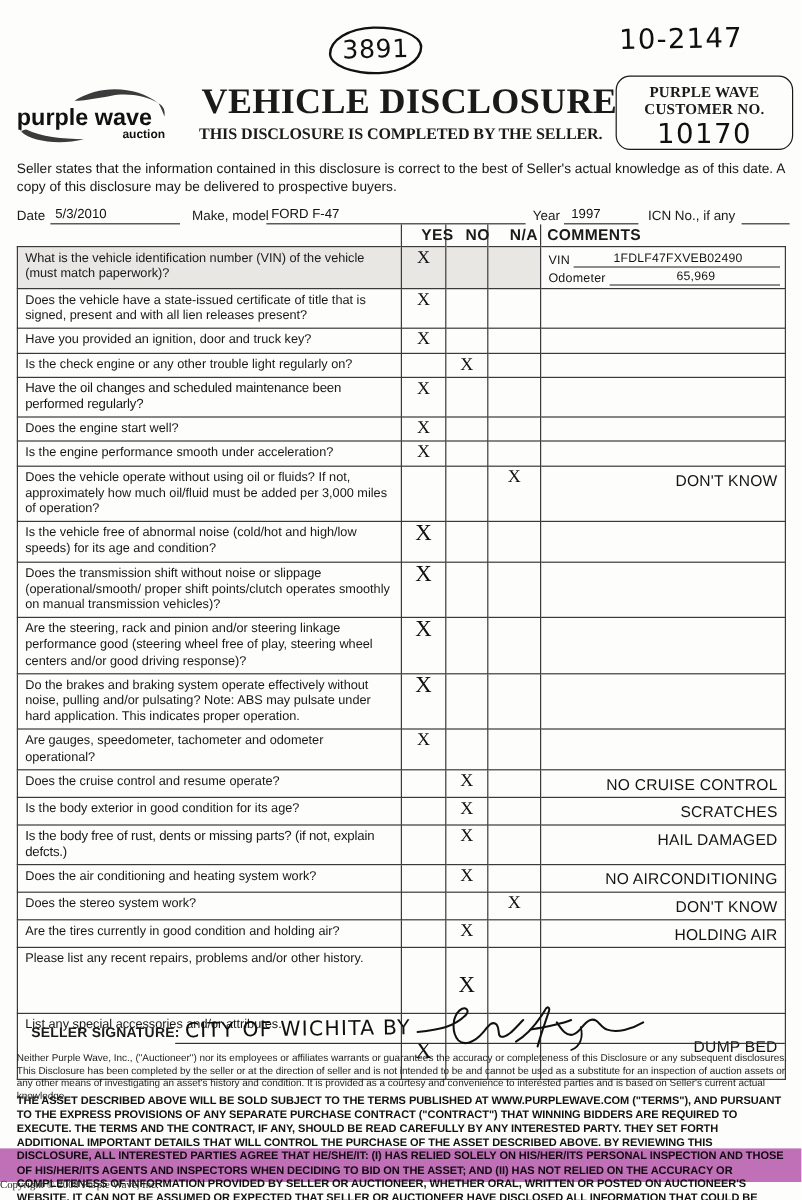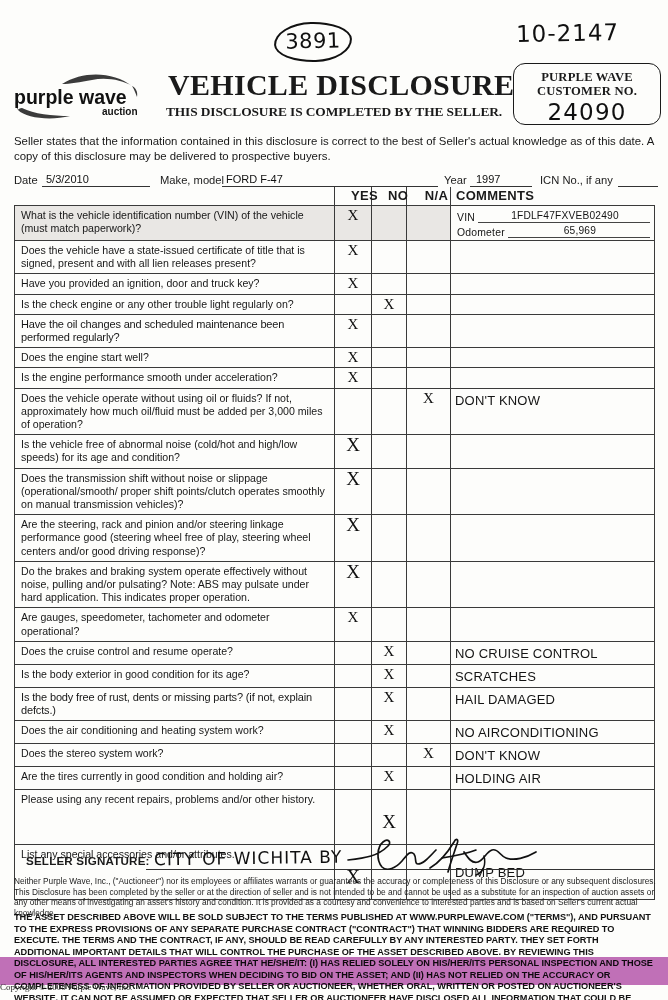--- a/index.html
+++ b/index.html
@@ -184,21 +184,21 @@
   td.mark .x {
     font-family: "Liberation Serif", serif;
     font-size: 15px;
     color: #111;
     line-height: 1;
     display: inline-block;
   }
   td.mark .x.big { font-size: 19px; }
   td.cmt {
     font-size: 13px;
-    text-align: left;
+    text-align: right;
     padding: 4px 6px 3px 4px;
     color: #141414;
     letter-spacing: 0.2px;
   }
   td.cmt.vin {
     text-align: center;
     padding: 2px 4px 2px 6px;
     font-size: 10.4px;
   }
   .vinrow { display: flex; align-items: flex-end; margin-top: 2px; }
@@ -304,21 +304,21 @@
       <text x="92" y="49" font-family="Liberation Sans, sans-serif" font-size="10" font-weight="700" fill="#111">auction</text>
     </svg>
   </div>
 
   <div class="title">VEHICLE DISCLOSURE</div>
   <div class="subtitle">THIS DISCLOSURE IS COMPLETED BY THE SELLER.</div>
 
   <div class="cust-box">
     <div class="l1">PURPLE WAVE</div>
     <div class="l2">CUSTOMER NO.</div>
-    <div class="num hand">24090</div>
+    <div class="num hand">10170</div>
   </div>
 
   <div class="intro">Seller states that the information contained in this disclosure is correct to the best of Seller's actual knowledge as of this date. A copy of this disclosure may be delivered to prospective buyers.</div>
 
   <div class="dateline">
     <span class="lbl" style="left:0;">Date</span>
     <span class="fld" style="left:28px; width:108px;"></span>
     <span class="val" style="left:32px;">5/3/2010</span>
 
     <span class="lbl" style="left:146px;">Make, model</span>
@@ -488,21 +488,21 @@
           <td class="cmt">DON'T KNOW</td>
         </tr>
         <tr>
           <td class="q">Are the tires currently in good condition and holding air?</td>
           <td class="mark"></td>
           <td class="mark"><span class="x">X</span></td>
           <td class="mark"></td>
           <td class="cmt">HOLDING AIR</td>
         </tr>
         <tr>
-          <td class="q" style="height: 48px;">Please using any recent repairs, problems and/or other history.</td>
+          <td class="q" style="height: 48px;">Please list any recent repairs, problems and/or other history.</td>
           <td class="mark"></td>
           <td class="mark"><span class="x big" style="margin-top: 22px;">X</span></td>
           <td class="mark"></td>
           <td class="cmt" style="padding-top: 20px;"></td>
         </tr>
         <tr>
           <td class="q" style="height: 48px;">List any special accessories and/or attributes.</td>
           <td class="mark"><span class="x big" style="margin-top: 22px;">X</span></td>
           <td class="mark"></td>
           <td class="mark"></td>

